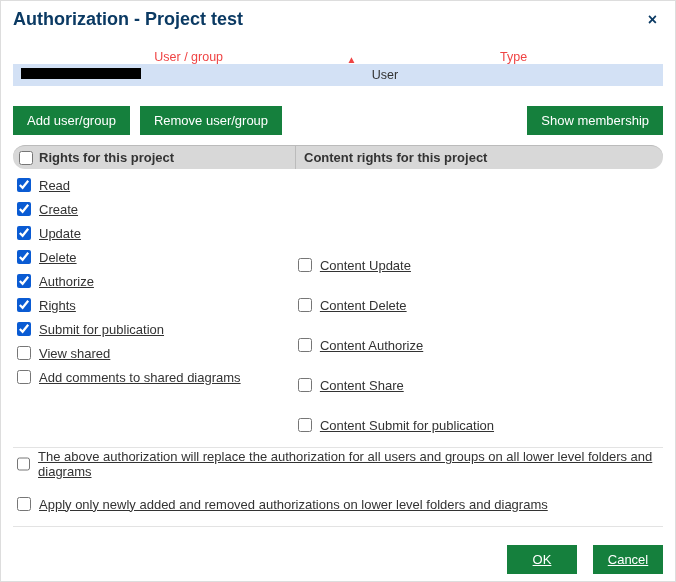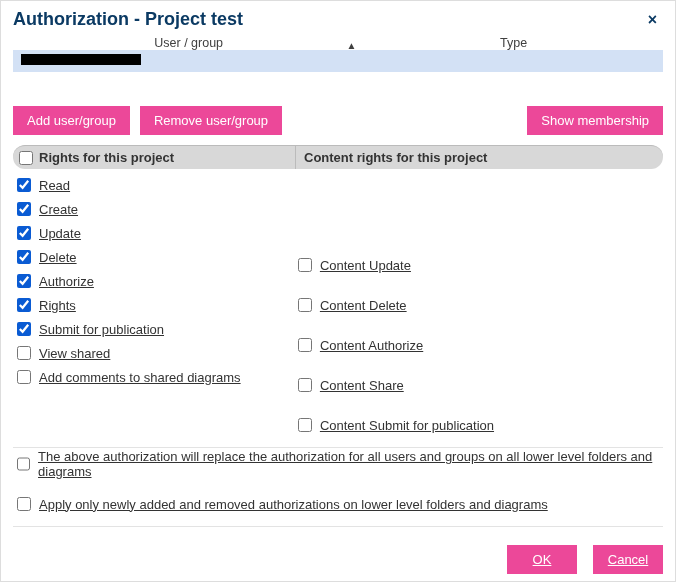--- a/index.html
+++ b/index.html
@@ -37,21 +37,22 @@
     cursor: pointer;
     padding: 0 6px;
     background: none;
     border: none;
   }
   .grid-header {
     display: flex;
     height: 22px;
     align-items: center;
     font-size: 12.5px;
-    color: #404040;
+    color: #ef4444;
+    margin-top: 14px;
   }
   .col-user { flex: 1; text-align: center; position: relative; }
   .col-type { flex: 0.85; text-align: center; }
   .sort-arrow {
     position: absolute;
     right: 8px;
     top: 4px;
     font-size: 10px;
   }
   .grid-body {
@@ -87,21 +88,21 @@
     background: #000;
   }
   .btn-row {
     display: flex;
     gap: 10px;
     margin-top: 6px;
     margin-bottom: 10px;
     align-items: center;
   }
   .btn {
-    background: #ec4899;
+    background: #15803d;
     color: #fff;
     border: none;
     padding: 7px 14px;
     font-size: 13px;
     cursor: pointer;
   }
   .spacer { flex: 1; }
   .section-headers {
     display: flex;
     background: #d8d8d8;
@@ -196,20 +197,21 @@
     <div class="col-type">
       <span>Type</span>
     </div>
   </div>
 
   <div class="grid-body">
     <div class="grid-row">
       <div class="cell-user">
         <span class="redacted"></span>
       </div>
+      <div class="cell-type">User</div>
     </div>
   </div>
 
   <div class="btn-row">
     <button class="btn">Add user/group</button>
     <button class="btn">Remove user/group</button>
     <div class="spacer"></div>
     <button class="btn">Show membership</button>
   </div>
 

